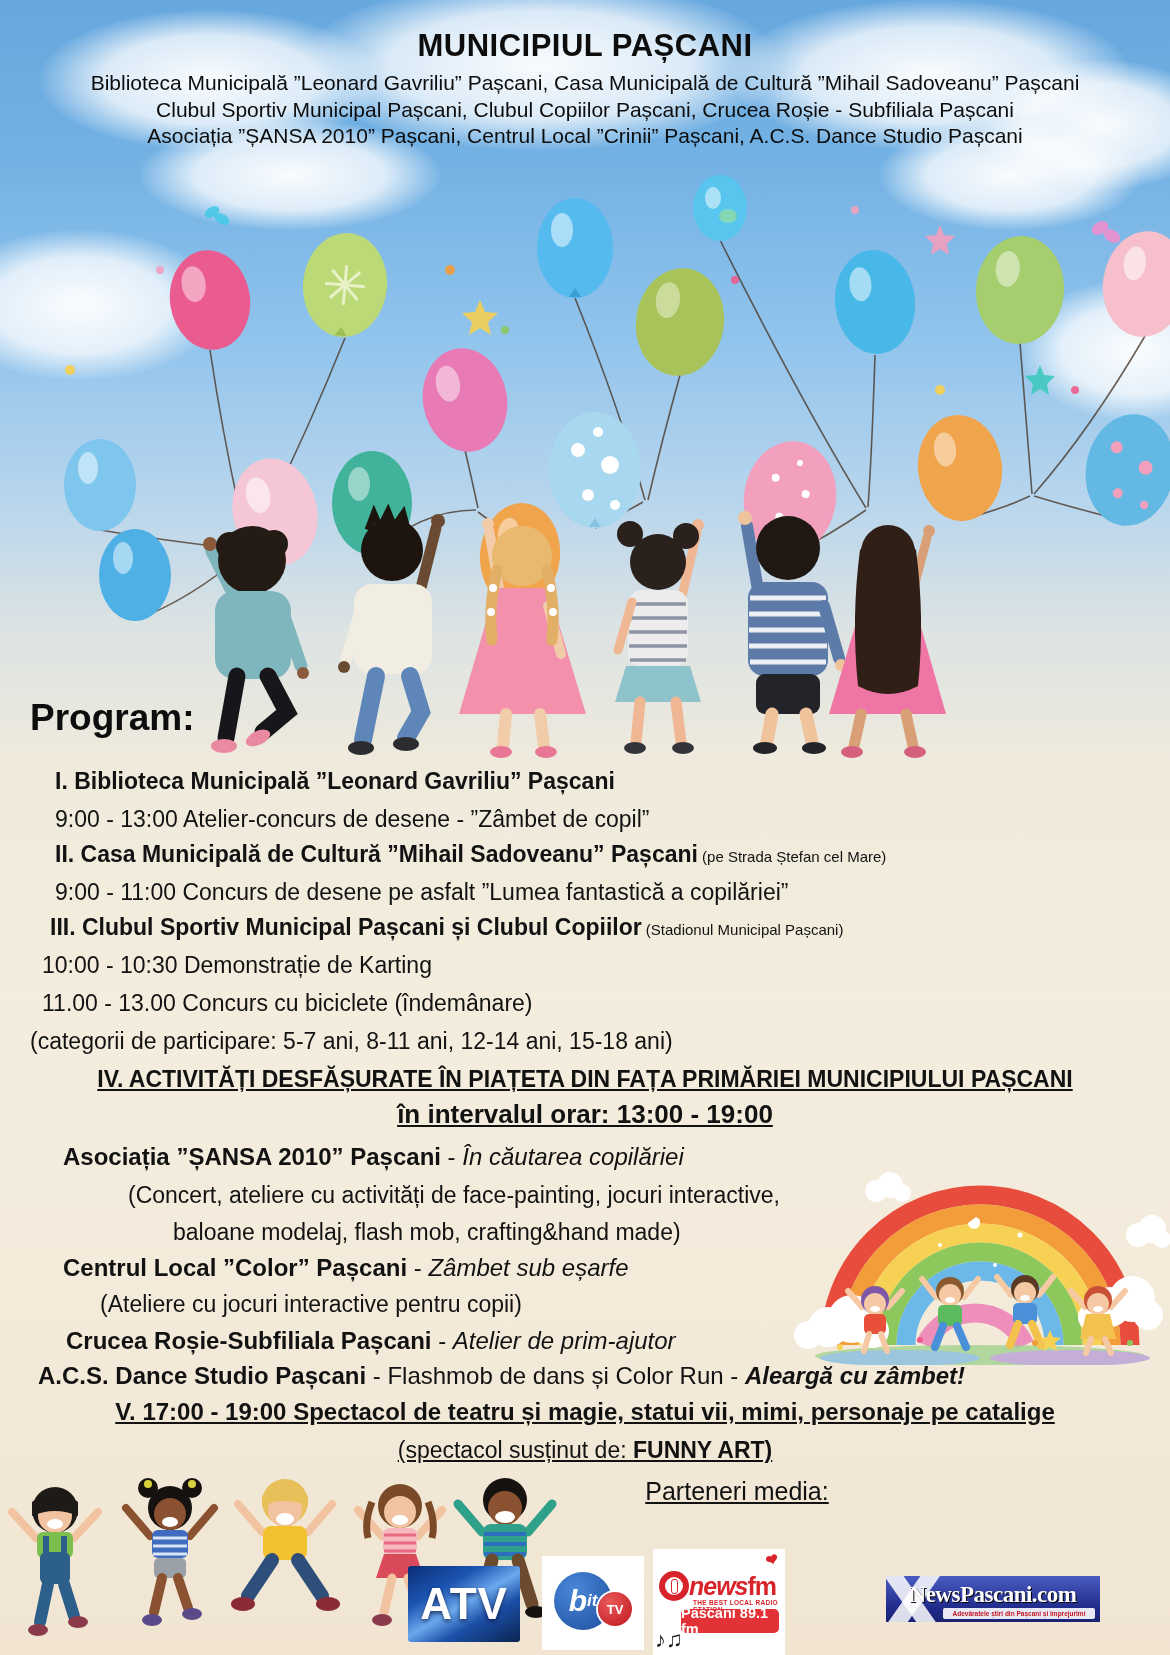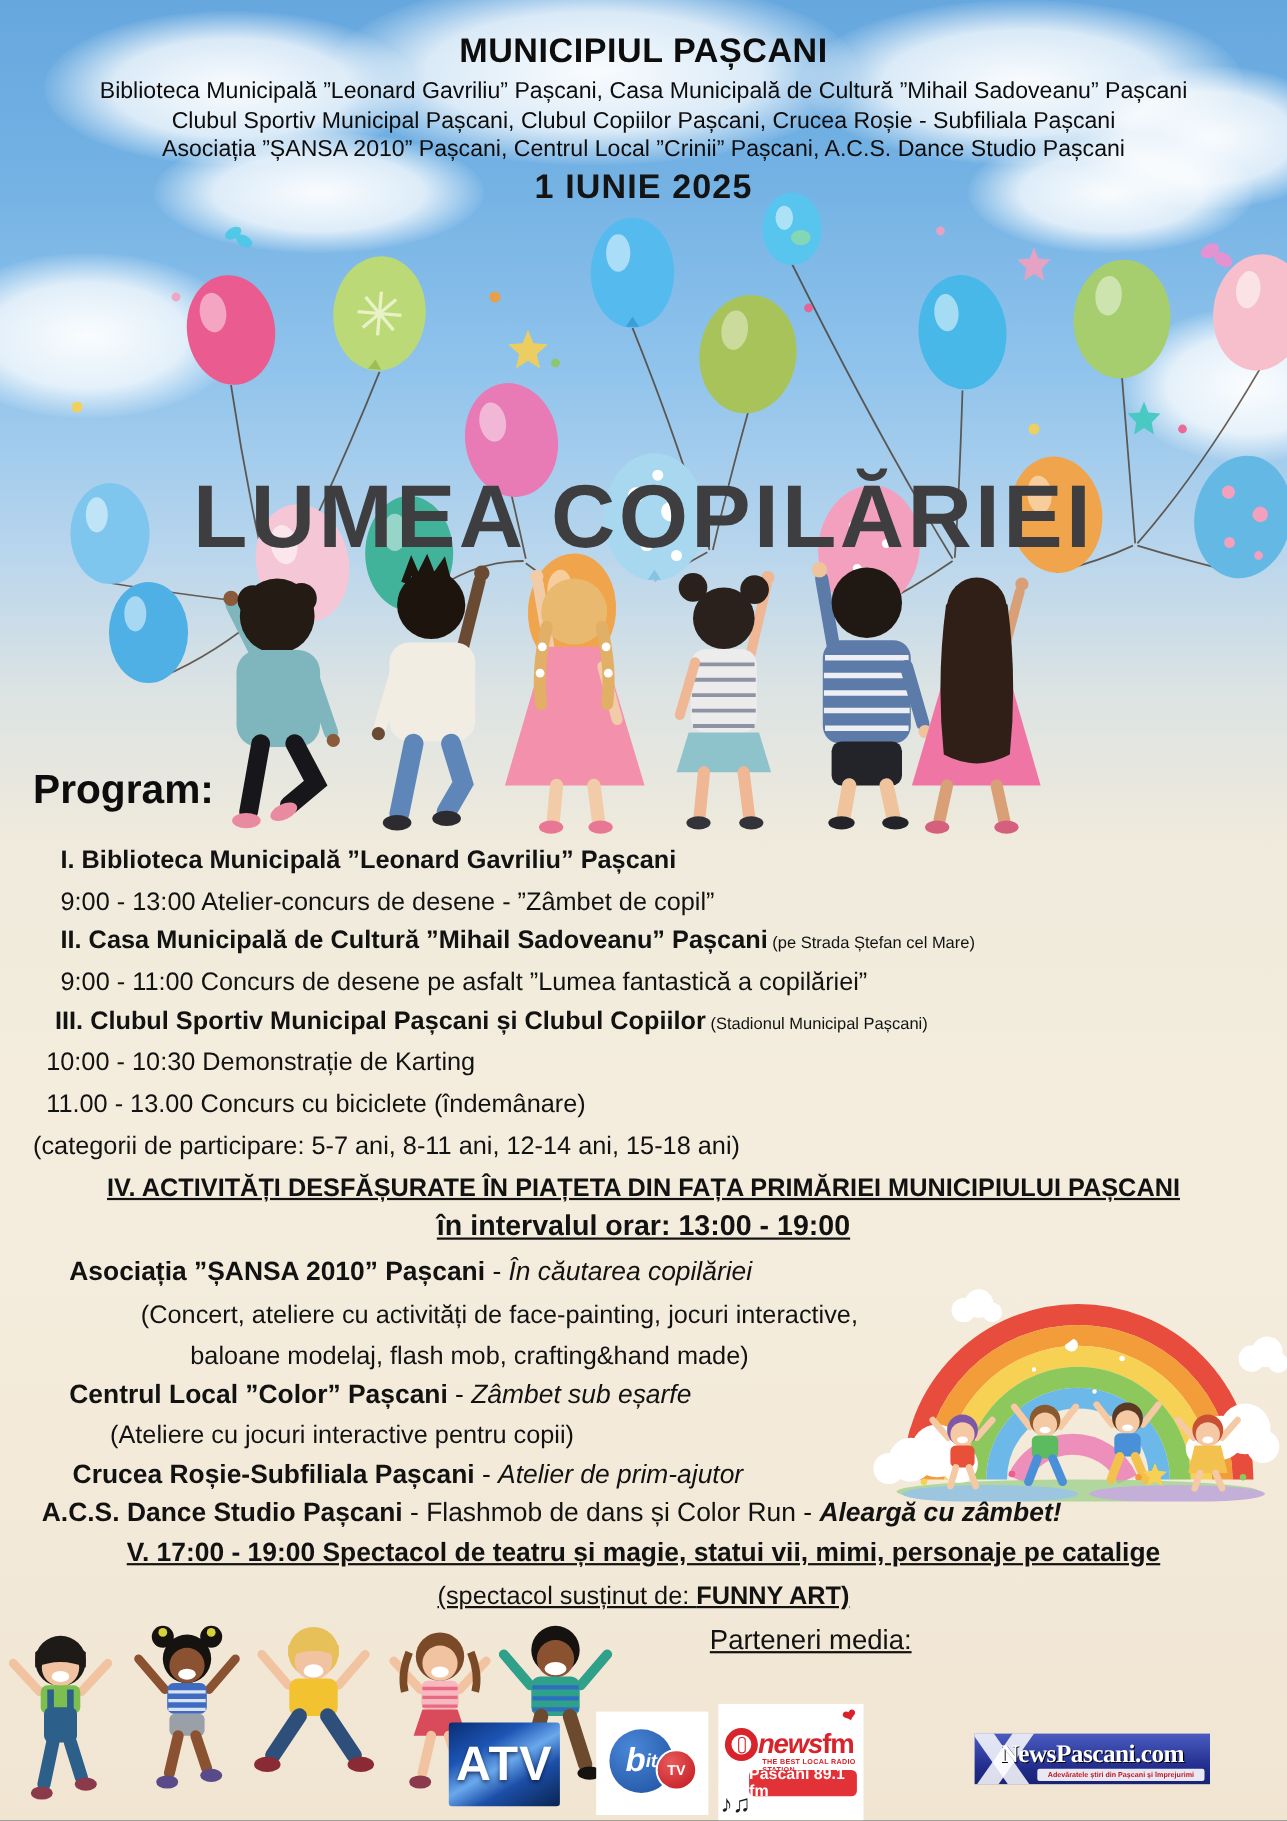--- a/index.html
+++ b/index.html
@@ -14,21 +14,21 @@
   .hdr-orgs{position:absolute;top:70px;left:0;right:0;text-align:center;font-size:21px;line-height:26.5px;color:#0d0d0d;}
   .hdr-date{position:absolute;top:152px;left:0;right:0;text-align:center;font-size:31px;font-weight:800;letter-spacing:1px;color:#141414;}
   .big-title{position:absolute;top:424px;left:0;right:0;text-align:center;font-size:81px;font-weight:800;letter-spacing:3px;color:#3e3e40;white-space:nowrap;}
   .prog-head{position:absolute;top:697px;left:30px;font-size:37px;font-weight:800;color:#0d0d0d;}
   .line{position:absolute;font-size:23px;color:#121212;white-space:nowrap;}
   .b{font-weight:bold;}
   .i{font-style:italic;}
   .note{font-size:15px;}
   .center{left:0;right:0;text-align:center;white-space:nowrap;text-decoration:underline;}
   
-  .logo-atv{position:absolute;left:408px;top:1566px;width:101px;height:76px;border-radius:3px;
+  .logo-atv{position:absolute;left:408px;top:1566px;width:112px;height:76px;border-radius:3px;
     background:linear-gradient(150deg,#0a2d73 0%,#1d55b4 30%,#6aa8ec 50%,#1c4fa8 68%,#0a2450 100%);
     display:flex;align-items:center;justify-content:center;}
   .logo-atv span{color:#fff;font-size:44px;font-weight:800;letter-spacing:1px;text-shadow:0 2px 4px rgba(0,0,30,.6);}
   .logo-bittv{position:absolute;left:542px;top:1556px;width:102px;height:94px;background:#fff;}
   .bittv-circle{position:absolute;left:12px;top:16px;width:58px;height:58px;border-radius:50%;
     background:radial-gradient(circle at 35% 30%,#4a87d8,#1d4f9e);display:flex;align-items:center;justify-content:center;}
   .bittv-circle .bl{color:#fff;font-size:30px;font-weight:800;font-style:italic;}
   .bittv-circle .it{color:#fff;font-size:17px;font-weight:800;font-style:italic;}
   .bittv-tv{position:absolute;left:56px;top:36px;width:34px;height:34px;border-radius:50%;
     background:radial-gradient(circle at 35% 30%,#e85a5a,#c0161d);display:flex;align-items:center;justify-content:center;
@@ -66,21 +66,20 @@
   <div class="cloud" style="left:1020px;top:280px;width:230px;height:140px;"></div>
   <div class="cloud" style="left:880px;top:120px;width:260px;height:110px;"></div>
   <div class="cloud" style="left:140px;top:120px;width:300px;height:110px;"></div>
 
   <div class="hdr-muni">MUNICIPIUL PAȘCANI</div>
   <div class="hdr-orgs">
     <div>Biblioteca Municipală ”Leonard Gavriliu” Pașcani, Casa Municipală de Cultură ”Mihail Sadoveanu”  Pașcani</div>
     <div>Clubul Sportiv Municipal Pașcani, Clubul Copiilor Pașcani, Crucea Roșie - Subfiliala Pașcani</div>
     <div>Asociația ”ȘANSA 2010” Pașcani, Centrul Local ”Crinii” Pașcani, A.C.S. Dance Studio Pașcani</div>
   </div>
-  <div class="hdr-date">1 IUNIE 2025</div>
 
   <div class="abs" style="left:0;top:150px;width:1170px;height:620px;">
     <svg width="1170" height="620" viewBox="0 0 1170 620">
       <g stroke="#4a3b2e" stroke-width="1.6" fill="none" opacity=".8">
         <path d="M210,200 Q225,300 248,398"></path>
           <path d="M100,380 Q160,390 246,400"></path>
         <path d="M135,470 Q190,450 246,402"></path>
           <path d="M345,188 Q300,300 250,396"></path>
         <path d="M275,415 Q260,400 252,398"></path>
           <path d="M372,405 Q420,360 476,360"></path>
@@ -217,21 +216,20 @@
             <ellipse cx="1112" cy="86" rx="9" ry="6" transform="rotate(30 1112 86)"></ellipse>
           </g>
         <g fill="#49C8E8">
             <ellipse cx="212" cy="62" rx="8" ry="5" transform="rotate(-30 212 62)"></ellipse>
             <ellipse cx="222" cy="69" rx="8" ry="5" transform="rotate(30 222 69)"></ellipse>
           </g>
       </g>
     </svg>
   </div>
 
-  <div class="big-title">LUMEA COPILĂRIEI</div>
 
   <div class="abs" style="left:0;top:488px;width:1170px;height:290px;">
     <svg width="1170" height="290" viewBox="0 0 1170 290">
 
       <g>
         <line x1="240" y1="118" x2="212" y2="62" stroke="#7FB6BD" stroke-width="14" stroke-linecap="round"></line>
         <circle cx="210" cy="56" r="7" fill="#8A5A3B"></circle>
         <circle cx="252" cy="72" r="34" fill="#241B15"></circle>
           <circle cx="230" cy="58" r="14" fill="#241B15"></circle>
           <circle cx="274" cy="56" r="14" fill="#241B15"></circle>

